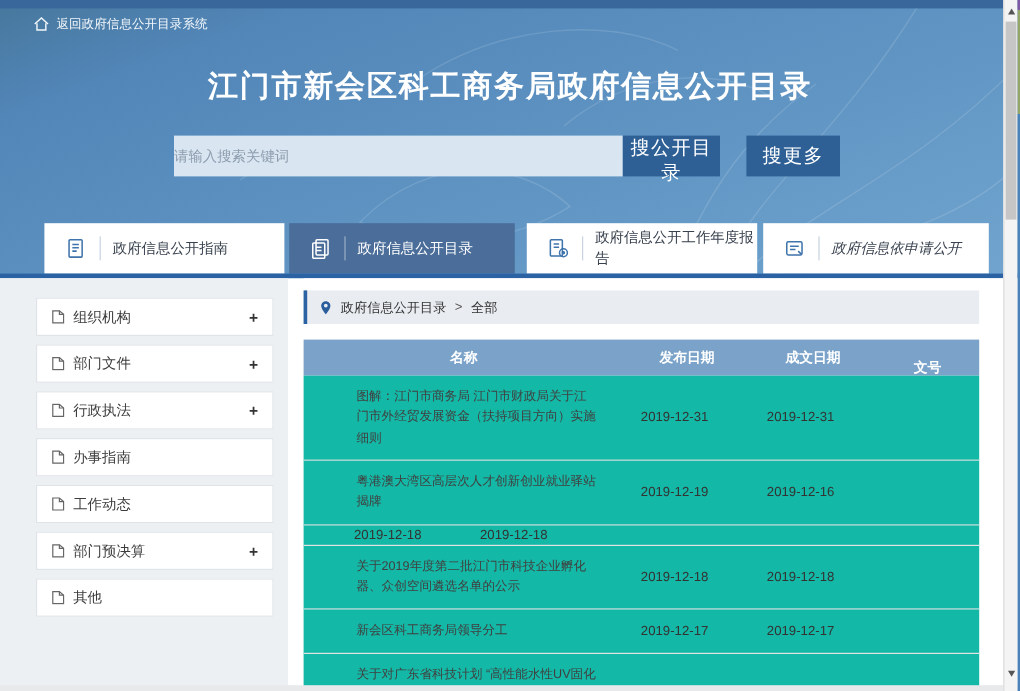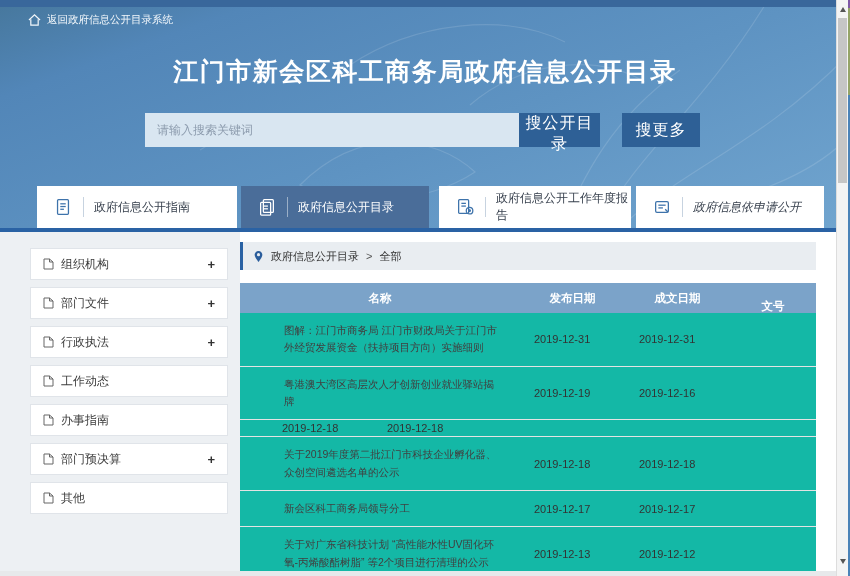--- a/index.html
+++ b/index.html
@@ -12,21 +12,21 @@
     background:linear-gradient(160deg,#46779c 0%,#5286b8 18%,#5e93c2 55%,#71a5cf 100%); }
   .top-strip { position:absolute; top:0; left:0; width:100%; height:7px; background:#39679b; }
   .deco { position:absolute; inset:0; width:100%; height:100%; pointer-events:none; }
   .back-link { position:absolute; top:13px; left:28px; display:flex; align-items:center; gap:6px;
     color:#f2f7fb; font-size:10.5px; cursor:pointer; text-decoration:none; }
   .page-title { position:absolute; top:55px; width:100%; text-align:center; color:#fff;
     font-size:25px; font-weight:bold; letter-spacing:1.5px; }
 
   .search-row { position:absolute; top:113px; left:145px; display:flex; align-items:center; }
   .search-input { width:374px; height:34px; border:none; outline:none; background:#d9e6f1;
-    padding:0 12px; font-size:12px; color:#333; font-family:inherit; }
+    padding:0 0; font-size:12px; color:#333; font-family:inherit; }
   .search-input::placeholder { color:#8d9cae; }
   .btn { height:34px; border:none; color:#fff; background:var(--button-bg,#2e6096);
     font-size:16px; font-family:inherit; cursor:pointer; letter-spacing:1px; }
   .btn-catalog { width:81px; }
   .btn-more { width:78px; margin-left:22px; }
 
   .tabs { position:absolute; left:18px; bottom:4px; display:flex; align-items:flex-end;padding-left:19px; }
   .tab { height:42px; background:#fff; display:flex; align-items:center; padding:0 0 0 16px;
     cursor:pointer; color:#38414e; }
   .tab-1 { width:200px; margin-right:4px; }
@@ -35,21 +35,21 @@
   .tab-4 { width:188px;font-style:italic; }
   .tab .tab-icon { color:#3e73ab; display:flex; align-items:center; }
   .tab .tab-sep { width:1px; height:20px; background:#c7d3e0; margin:0 10px; }
   .tab-label { font-size:12px; }
   .tab.active { background:var(--active-tab-bg,#4a6d99); color:#fff; }
   .tab.active .tab-icon { color:#fff; }
   .tab.active .tab-sep { background:rgba(255,255,255,.45); }
   .header-line { position:absolute; bottom:0; left:0; width:100%; height:4px; background:var(--accent,#2a62a4); }
 
   
-  .content { position:relative; display:flex; width:100%; height:344px; background:#fff; }
+  .content { position:relative; display:flex; width:100%; height:344px; background:#fff;gap:13px; }
   .sidebar-zone { width:240px; height:100%; background:#edf0f3; padding:16px 12px 0 30px; }
   .side-item { width:198px; height:32px; background:#fff; border:1px solid #e0e4e9;
     display:flex; align-items:center; padding:0 12px; margin-bottom:7px; cursor:pointer; }
   .side-icon { display:flex; margin-right:7px; }
   .side-label { flex:1; font-size:12px; color:#3c3c3c; }
   .side-plus { font-size:13px; color:#333; font-weight:bold; }
 
   .main { flex:1; padding:10px 34px 0 0; background:#fff; }
   .breadcrumb { height:28px; background:#e9edf1; border-left:3px solid var(--accent,#2a62a4);
     display:flex; align-items:center; padding-left:10px; gap:7px; }
@@ -209,31 +209,31 @@
         <span class="side-label">行政执法</span>
         <span class="side-plus">+</span>
       </div>
       <div class="side-item">
         <span class="side-icon">
             <svg width="11" height="12" viewBox="0 0 11 12" fill="none" stroke="#666" stroke-width="1">
               <path d="M1 1 h5.5 l3.5 3 v7 h-9 z"></path>
               <path d="M6.5 1 v3 h3.5"></path>
             </svg>
           </span>
+        <span class="side-label">办事指南</span>
+        <span class="side-plus"></span>
+      </div>
+      <div class="side-item">
+        <span class="side-icon">
+            <svg width="11" height="12" viewBox="0 0 11 12" fill="none" stroke="#666" stroke-width="1">
+              <path d="M1 1 h5.5 l3.5 3 v7 h-9 z"></path>
+              <path d="M6.5 1 v3 h3.5"></path>
+            </svg>
+          </span>
         <span class="side-label">工作动态</span>
-        <span class="side-plus"></span>
-      </div>
-      <div class="side-item">
-        <span class="side-icon">
-            <svg width="11" height="12" viewBox="0 0 11 12" fill="none" stroke="#666" stroke-width="1">
-              <path d="M1 1 h5.5 l3.5 3 v7 h-9 z"></path>
-              <path d="M6.5 1 v3 h3.5"></path>
-            </svg>
-          </span>
-        <span class="side-label">办事指南</span>
         <span class="side-plus"></span>
       </div>
       <div class="side-item">
         <span class="side-icon">
             <svg width="11" height="12" viewBox="0 0 11 12" fill="none" stroke="#666" stroke-width="1">
               <path d="M1 1 h5.5 l3.5 3 v7 h-9 z"></path>
               <path d="M6.5 1 v3 h3.5"></path>
             </svg>
           </span>
         <span class="side-label">部门预决算</span>

